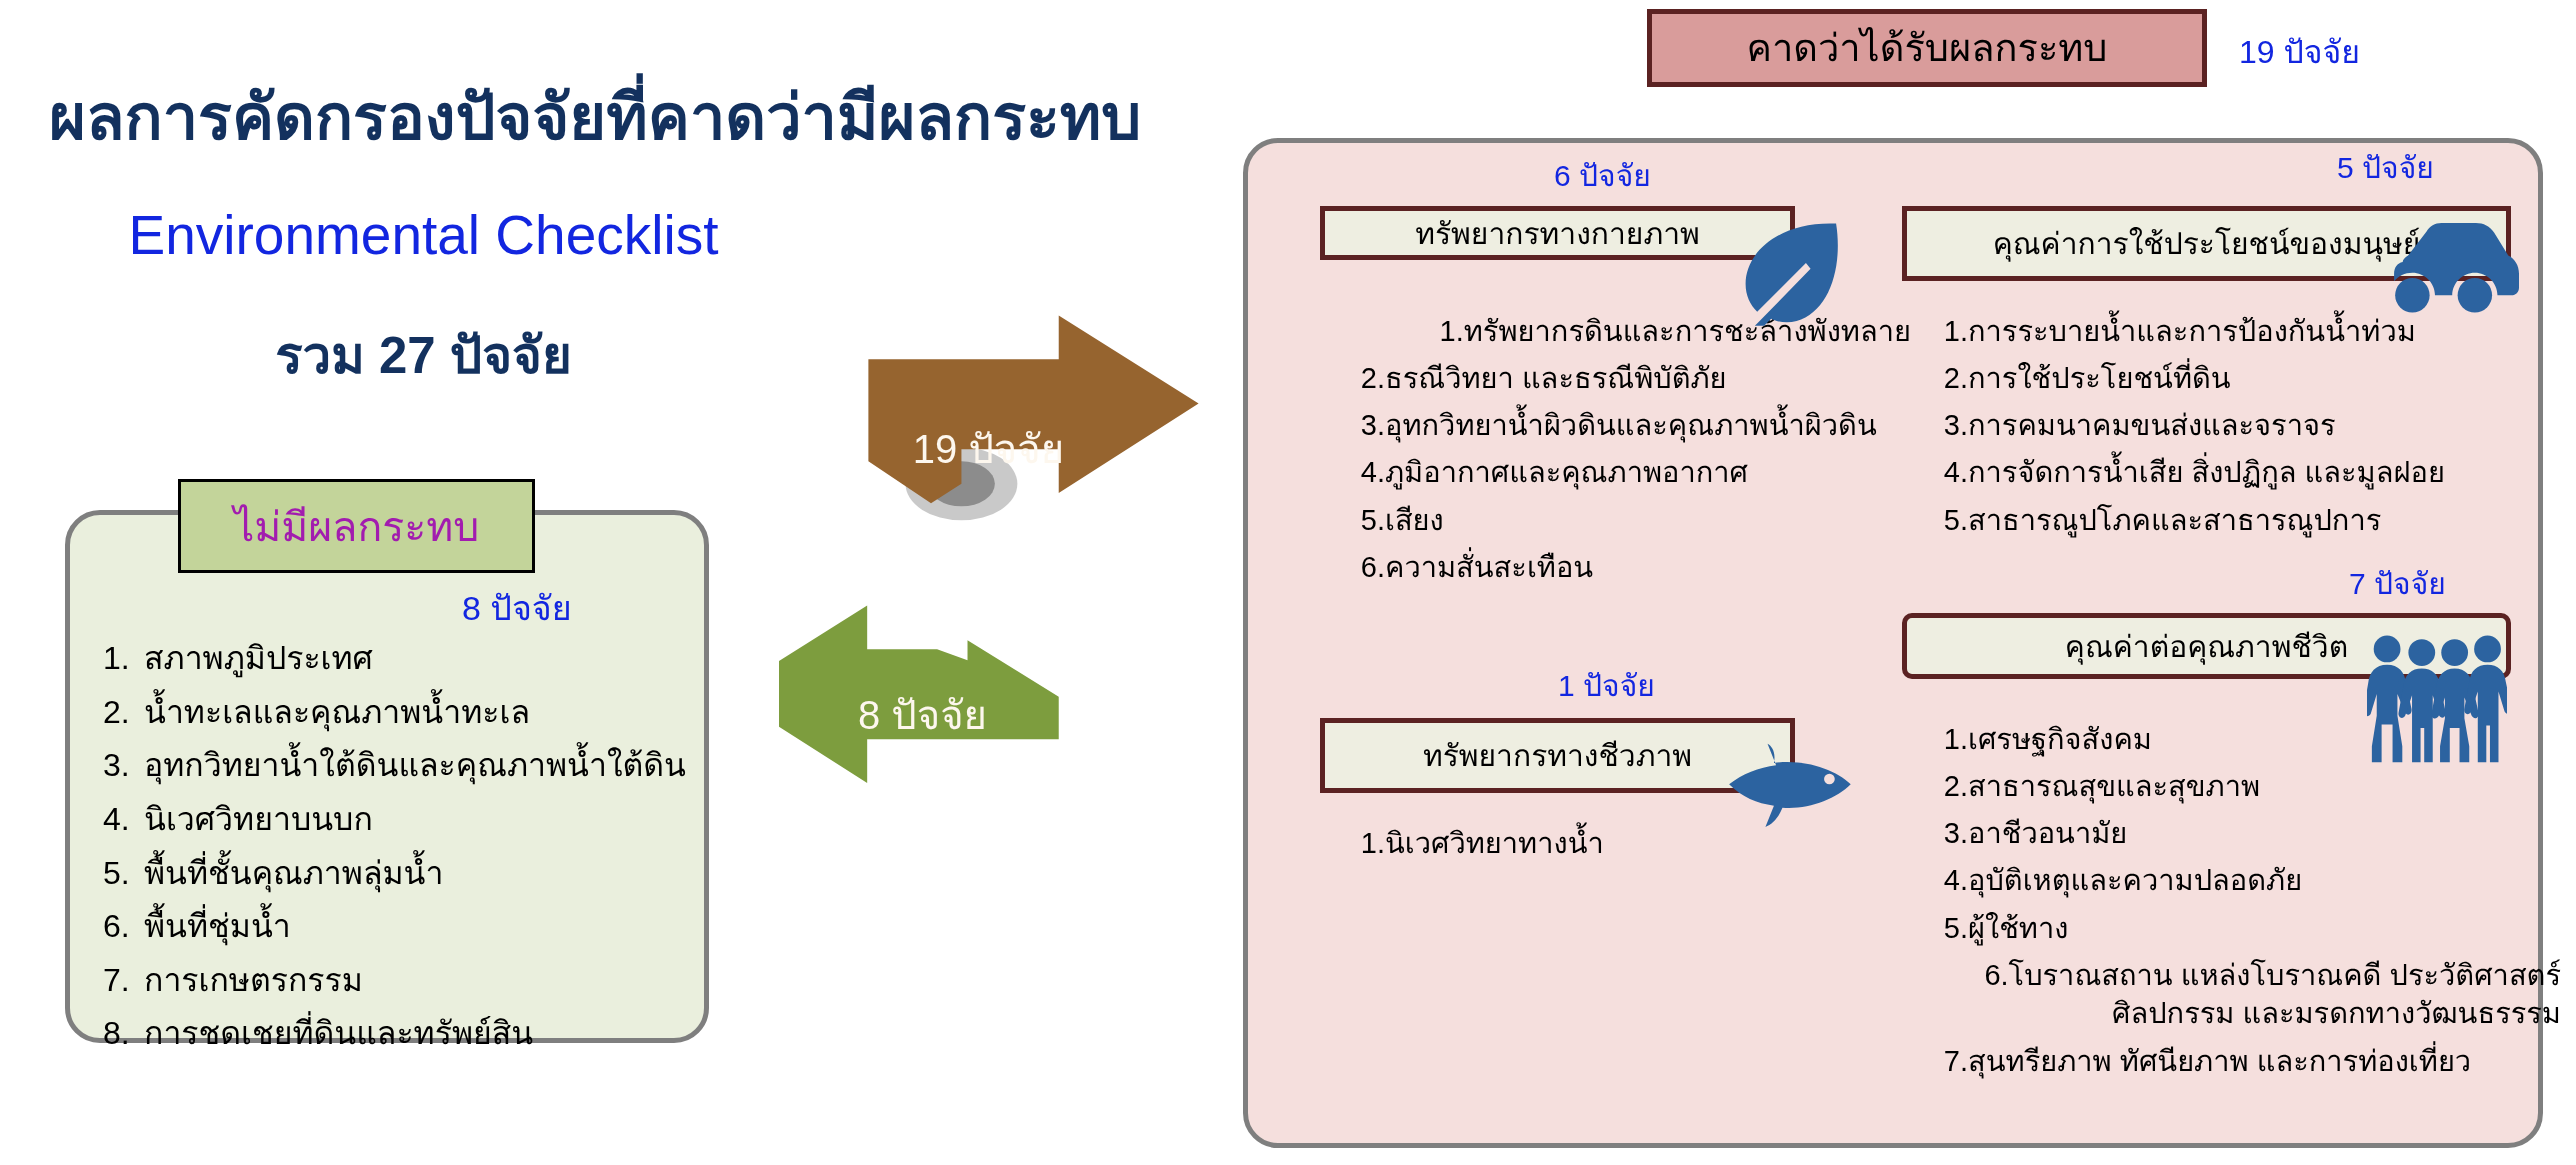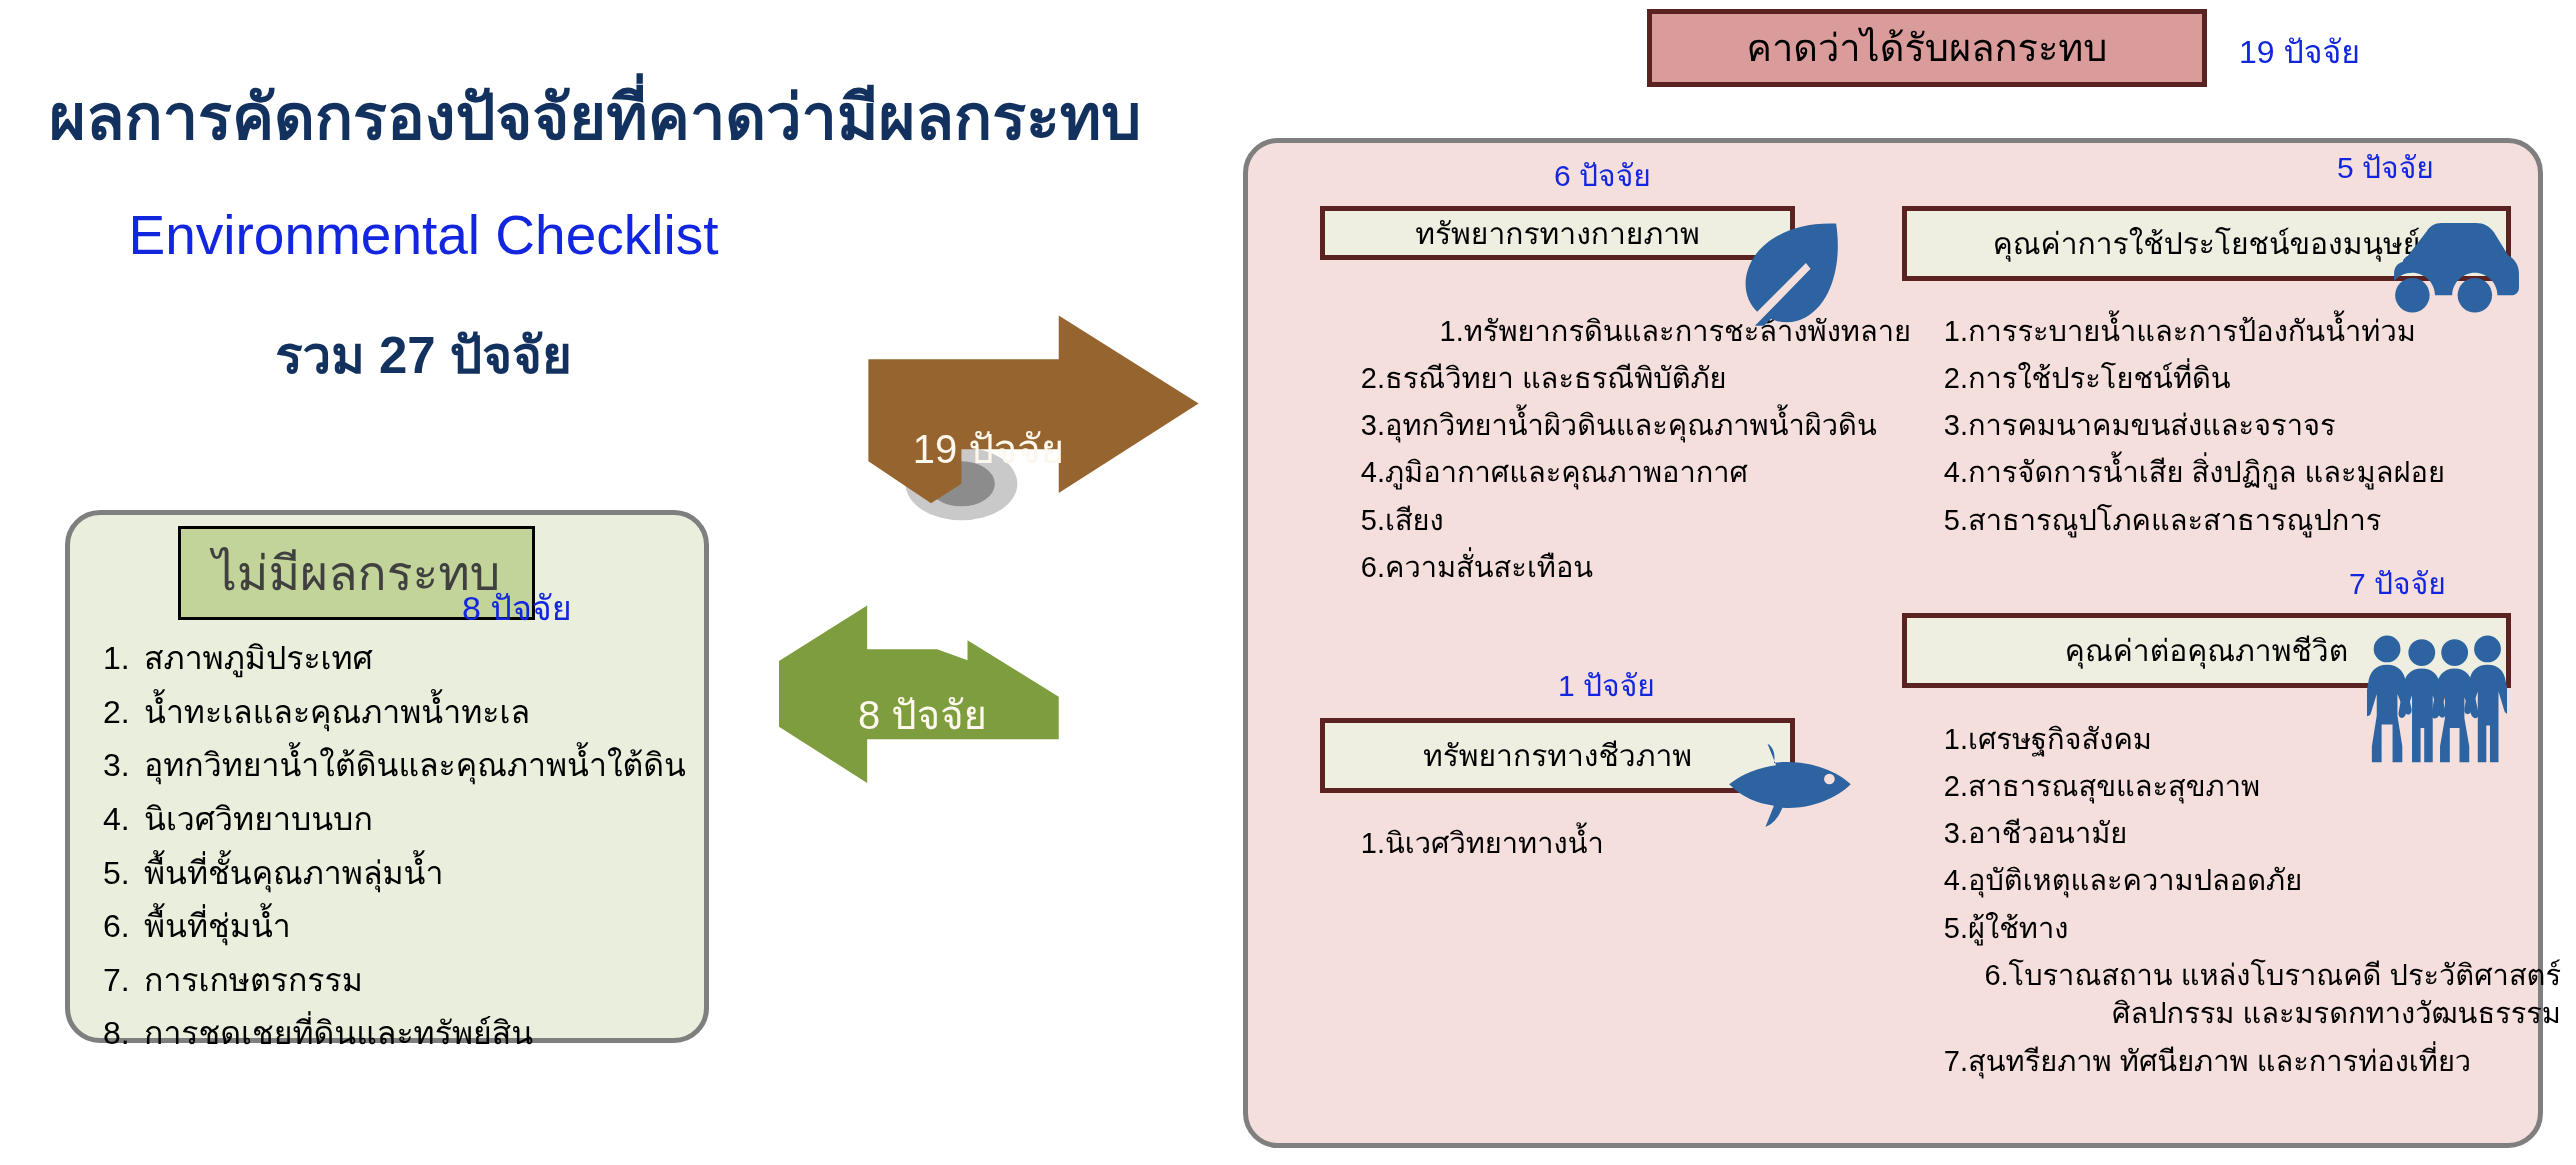--- a/index.html
+++ b/index.html
@@ -72,24 +72,23 @@
     left: 178px;
     top: 479px;
     width: 357px;
     height: 94px;
     background: #c3d49a;
     border: 3px solid #000000;
     box-sizing: border-box;
     display: flex;
     align-items: center;
     justify-content: center;
-    font-size: 48px;
-    color: #404040;
+    font-size: 41px;
+    color: #a21caf;
     z-index: 5;
-    margin-top: 47px;
   }
   #left-panel-count {
     position: absolute;
     left: 462px;
     top: 581px;
     font-size: 34px;
     color: #1226e0;
     white-space: nowrap;
     z-index: 6;
   }
@@ -237,21 +236,21 @@
   #list-physical { left: 1351px; top: 316px; width: 560px; }
 
   #head-bio { left: 1320px; top: 718px; width: 475px; height: 75px; }
   #count-bio { left: 1558px; top: 662px; }
   #list-bio { left: 1351px; top: 828px; width: 560px; }
 
   #head-human { left: 1902px; top: 206px; width: 609px; height: 75px; }
   #count-human { left: 2337px; top: 144px; }
   #list-human { left: 1934px; top: 316px; width: 621px; }
 
-  #head-life { left: 1902px; top: 613px; width: 609px; height: 75px; }
+  #head-life { left: 1902px; top: 613px; width: 609px; height: 66px; border-radius: 10px; }
   #count-life { left: 2349px; top: 560px; }
   #list-life { left: 1934px; top: 724px; width: 627px; }
 
   .icon-abs { position: absolute; z-index: 7; }
   #icon-leaf { left: 1734px; top: 212px; width: 116px; height: 116px; }
   #icon-fish { left: 1727px; top: 738px; width: 128px; height: 97px; }
   #icon-car  { left: 2379px; top: 212px; width: 140px; height: 103px; }
   #icon-people { left: 2367px; top: 627px; width: 140px; height: 140px; }
 </style>
 </head>

